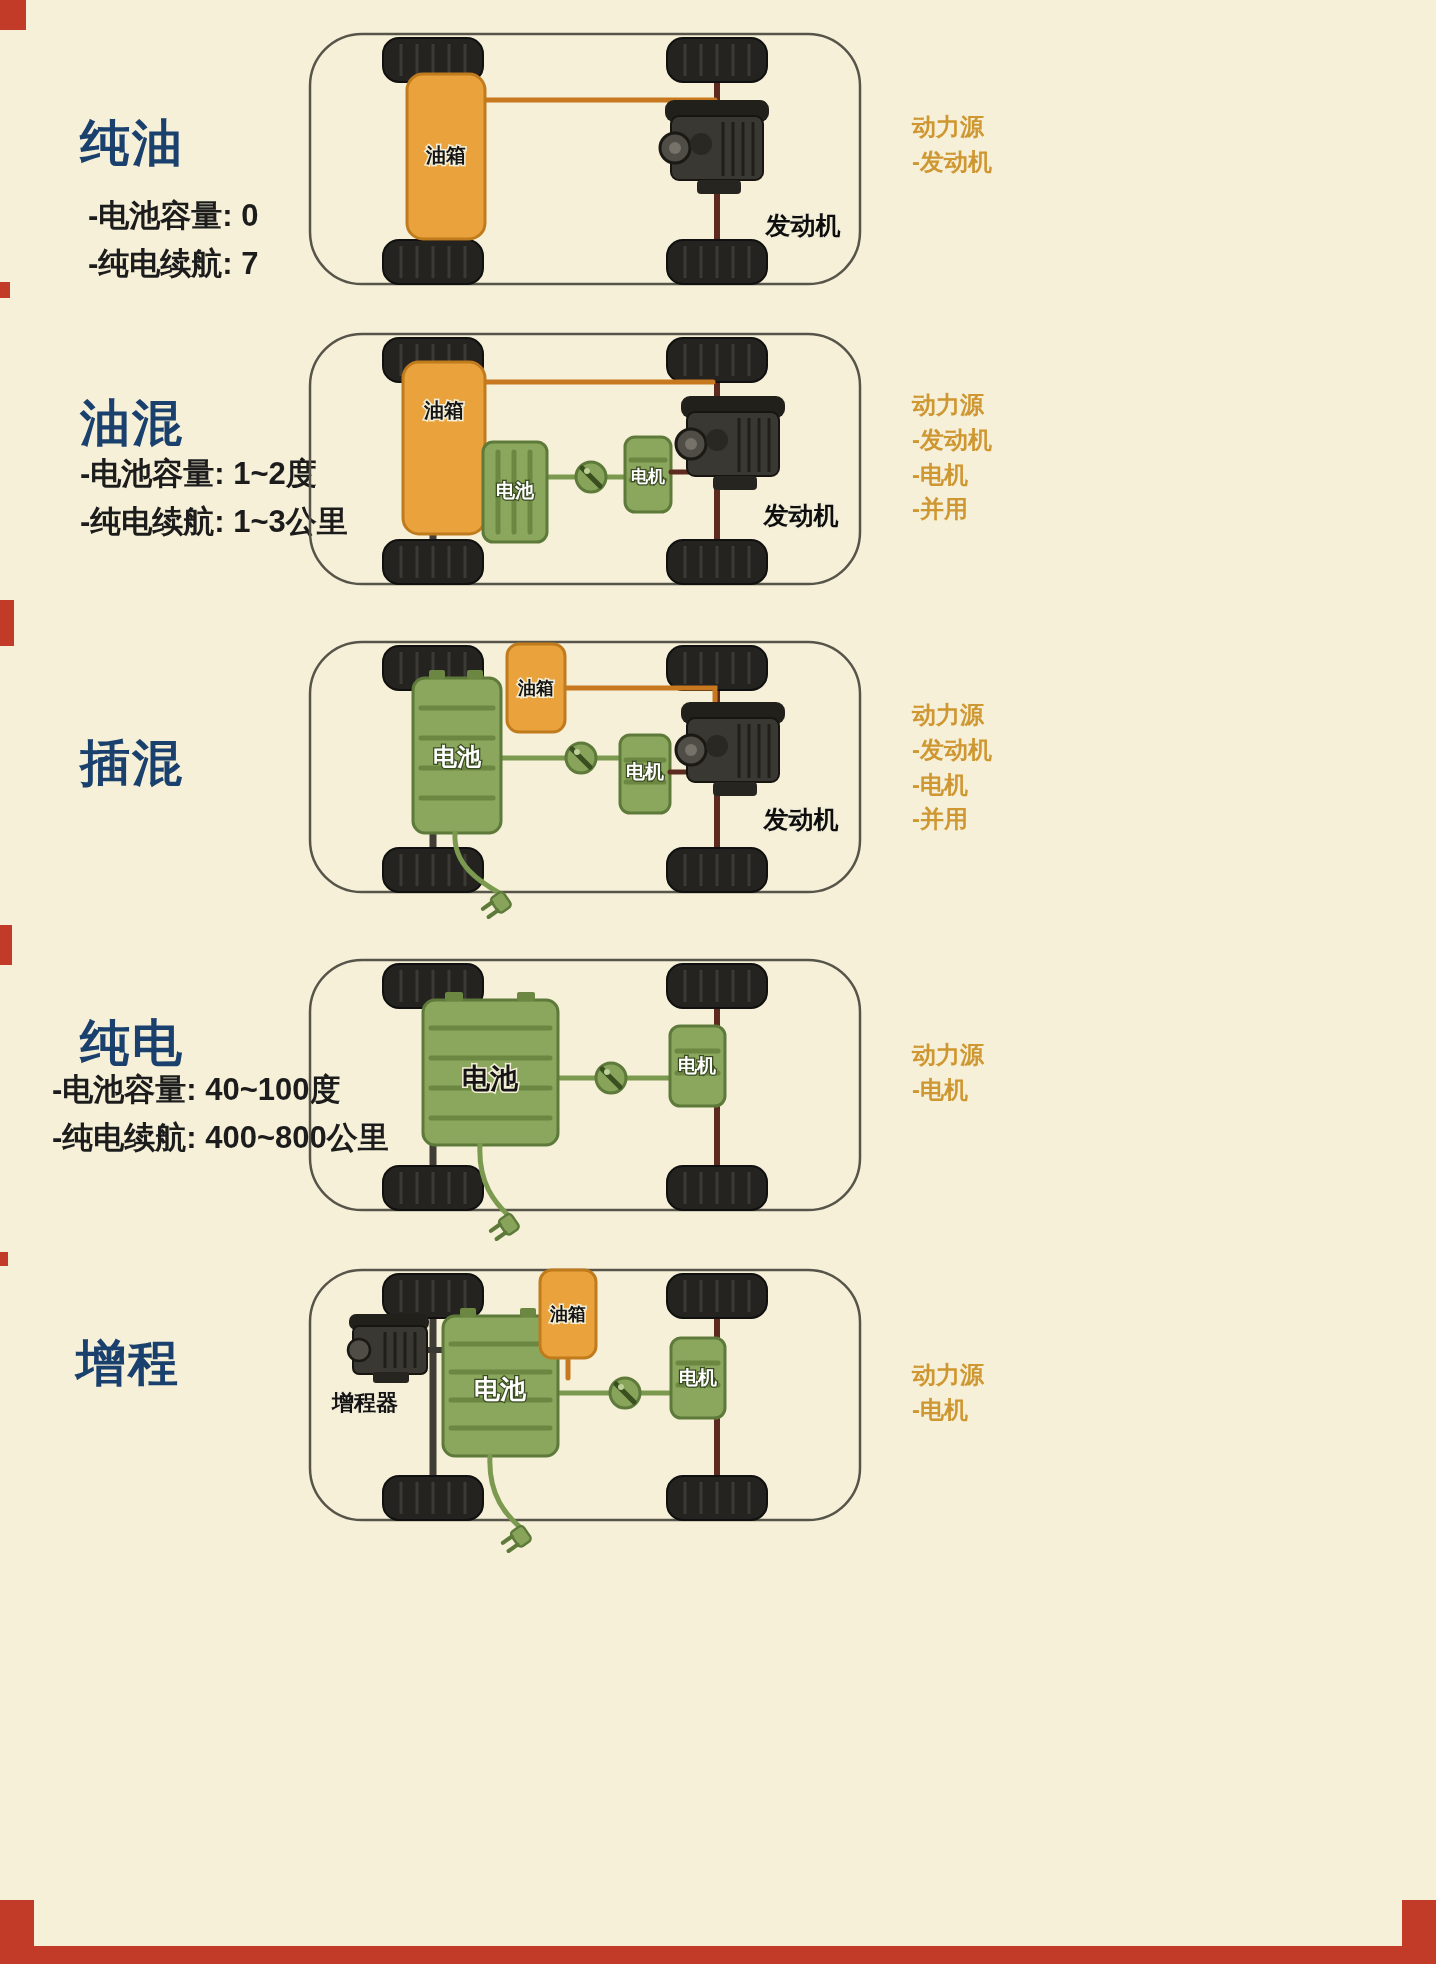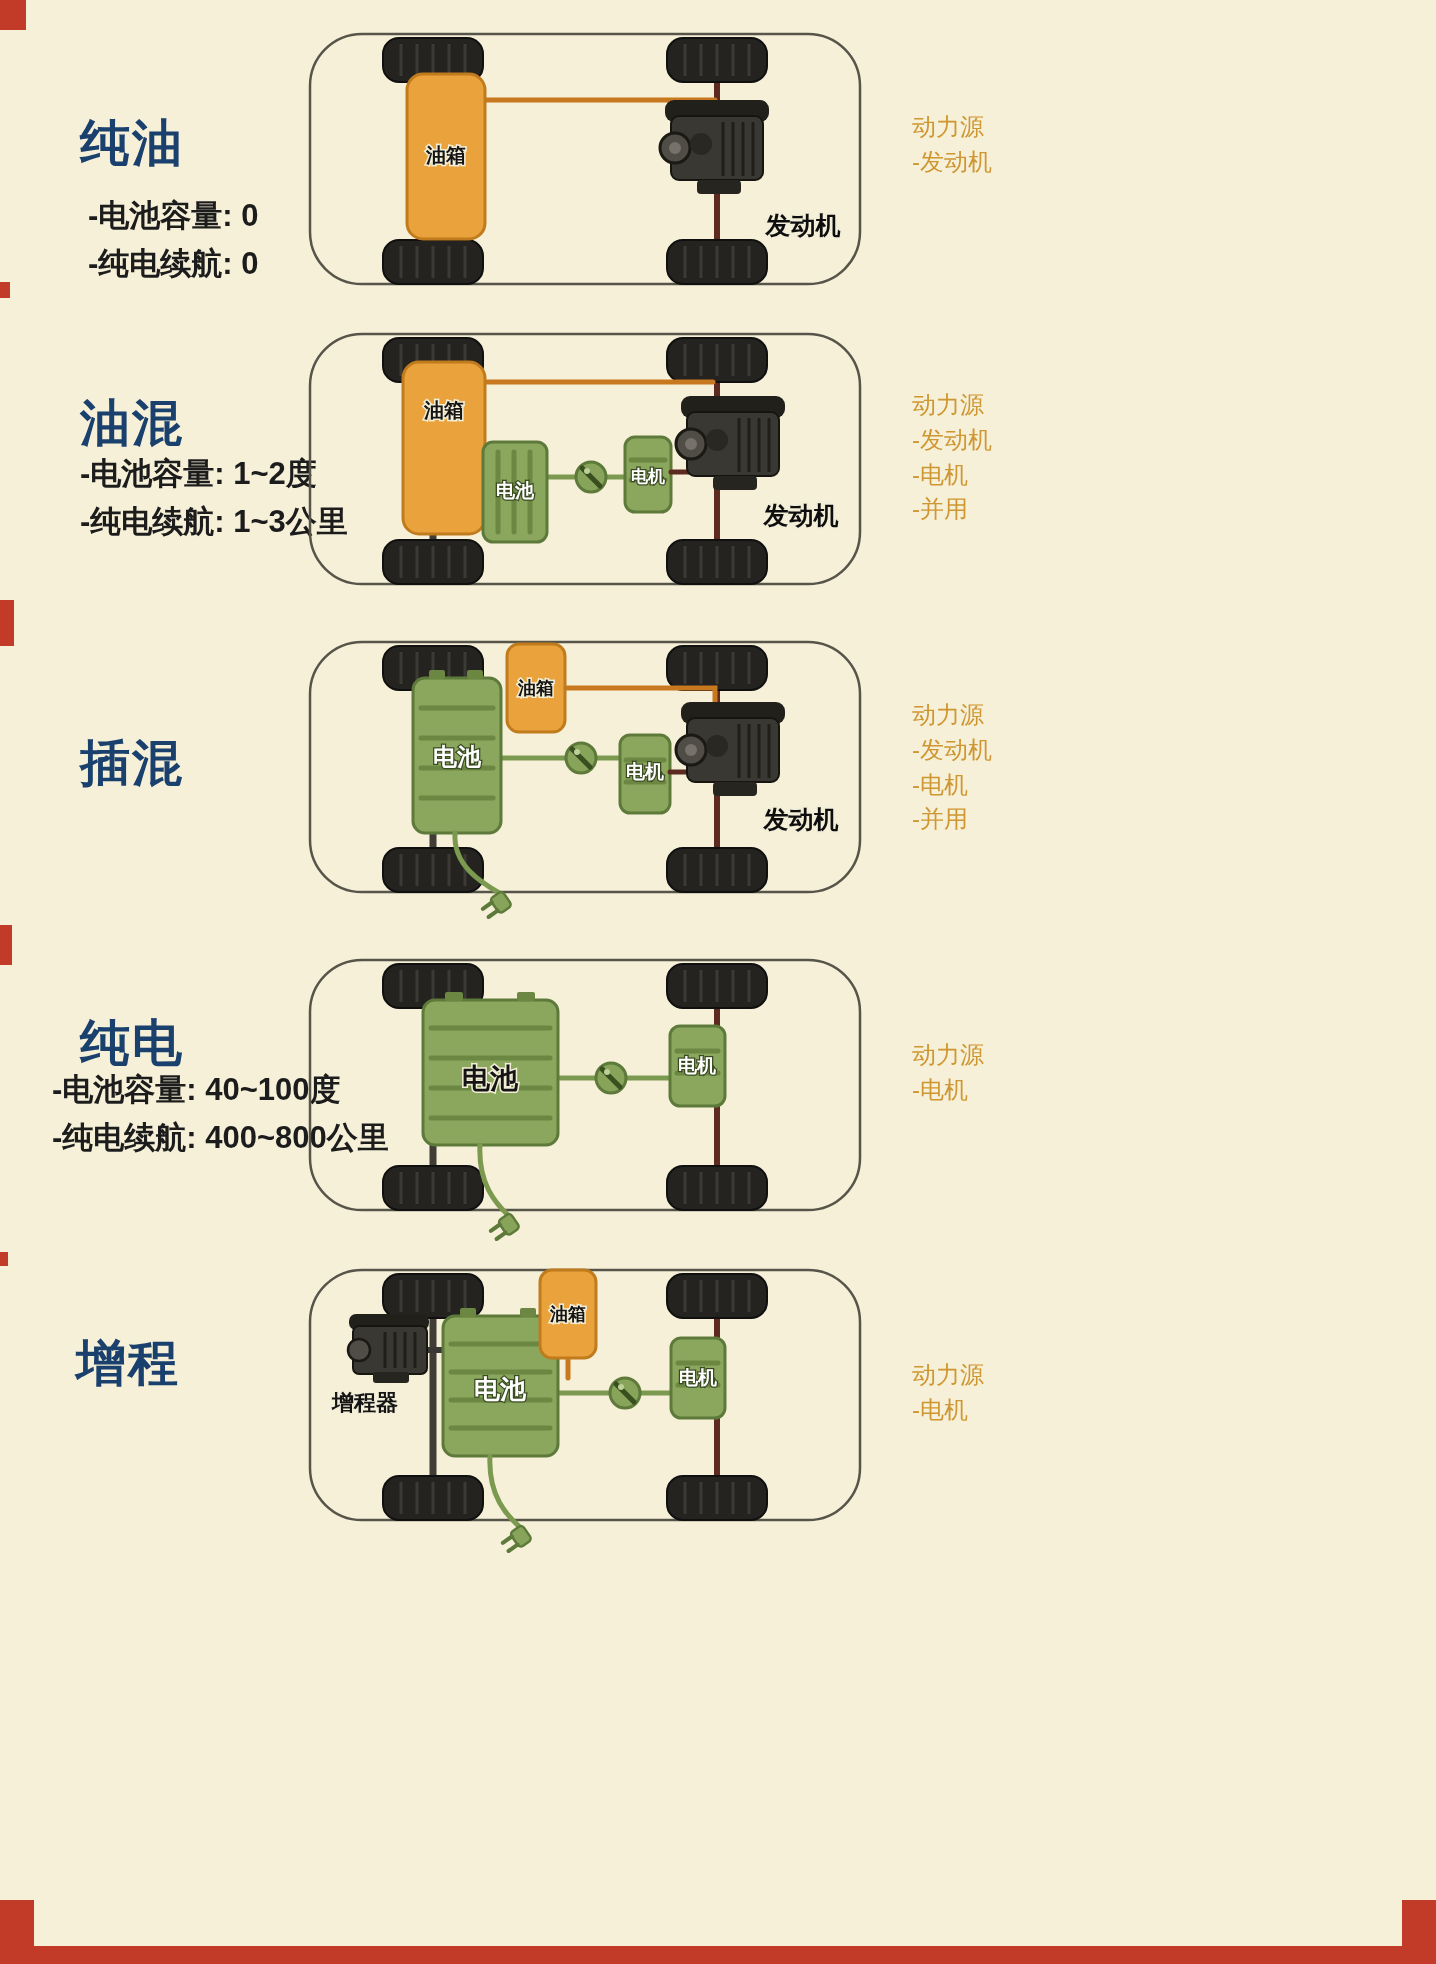--- a/index.html
+++ b/index.html
@@ -5,21 +5,21 @@
   html,body{margin:0;padding:0;}
   body{
     width:1436px;height:1964px;position:relative;overflow:hidden;
     background:var(--c-page-bg,#f6f0d8);
     font-family:"Liberation Sans","DejaVu Sans",sans-serif;
   }
   .red-mark{position:absolute;background:var(--c-edge-red,#c23a28);}
   .row{position:absolute;left:0;width:1436px;height:310px;}
   .row-title{position:absolute;margin:0;font-size:50px;font-weight:700;color:var(--c-title,#1a406e);letter-spacing:2px;white-space:nowrap;}
   .row-specs{position:absolute;font-size:31px;font-weight:700;color:var(--c-spec,#1c1c1c);line-height:1.55;white-space:nowrap;}
-  .row-power{position:absolute;left:912px;width:240px;font-size:24px;font-weight:400;color:var(--c-power,#cf9732);line-height:1.45;white-space:nowrap;}
+  .row-power{position:absolute;left:912px;width:240px;font-size:24px;font-weight:700;color:var(--c-power,#cf9732);line-height:1.45;white-space:nowrap;}
   .diagram{position:absolute;left:295px;top:0;width:580px;height:300px;}
   .diagram svg{display:block;}
   svg text{font-weight:700;text-anchor:middle;font-family:inherit;}
   .lbl-dark{fill:#141414;stroke:#f3eed8;stroke-width:3px;paint-order:stroke;}
   .lbl-white{fill:#ffffff;stroke:#3a4b22;stroke-width:2.5px;paint-order:stroke;}
   .lbl-engine{fill:#0e0e0e;stroke:#f3eed8;stroke-width:4px;paint-order:stroke;font-size:25px;}
   .tank{fill:var(--c-tank,#eaa33c);stroke:var(--c-tank-border,#c07b1d);stroke-width:3;}
   .battery{fill:var(--c-battery,#8ba75d);stroke:#5e7a3b;stroke-width:3;}
   .motor{fill:var(--c-battery,#8ba75d);stroke:#5e7a3b;stroke-width:3;}
   .ridge{stroke:var(--c-battery-dark,#6b8742);stroke-width:5;stroke-linecap:round;}
@@ -93,21 +93,21 @@
 <div class="red-mark" style="left:0;top:925px;width:12px;height:40px"></div>
 <div class="red-mark" style="left:0;top:1252px;width:8px;height:14px"></div>
 <div class="red-mark" style="left:0;top:1900px;width:34px;height:64px"></div>
 <div class="red-mark" style="left:1402px;top:1900px;width:34px;height:64px"></div>
 <div class="red-mark" style="left:0;top:1946px;width:1436px;height:18px"></div>
 
 <section class="row" style="top:22px">
   <h2 class="row-title" style="top:88px;left:80px">纯油</h2>
   <div class="row-specs" style="top:170px;left:88px">
     <div>-电池容量: 0</div>
-    <div>-纯电续航: 0</div>
+    <div>-纯电续航: 7</div>
   </div>
   <div class="diagram">
     <svg viewBox="0 0 580 300" width="580" height="300">
       <use href="#chassis"></use>
       <path class="wire-o" d="M190,78 H420"></path>
       <rect class="tank" x="112" y="52" width="78" height="165" rx="16"></rect>
       <use href="#engine" transform="translate(362,72)"></use>
       <text class="lbl-dark" x="151" y="140" font-size="20">油箱</text>
       <text class="lbl-engine" x="508" y="212">发动机</text>
     </svg>

